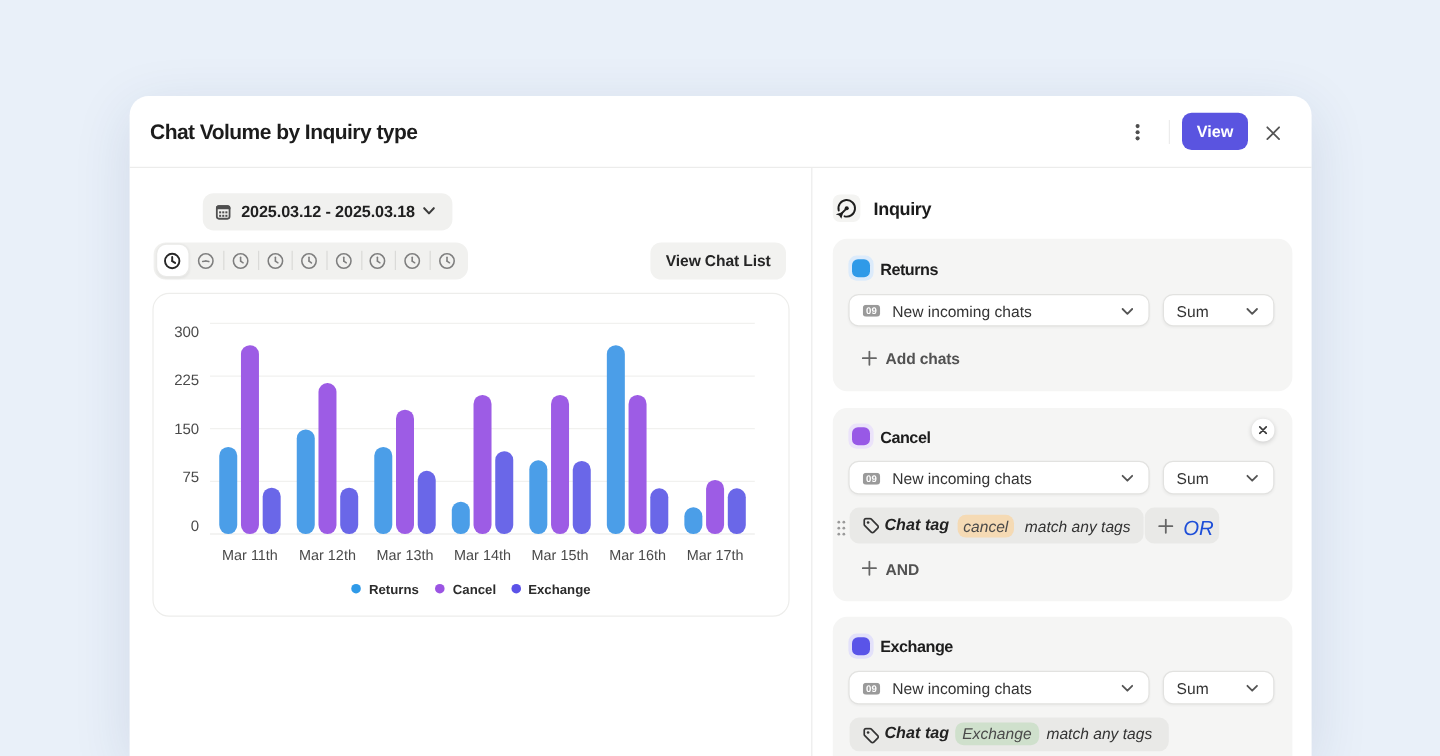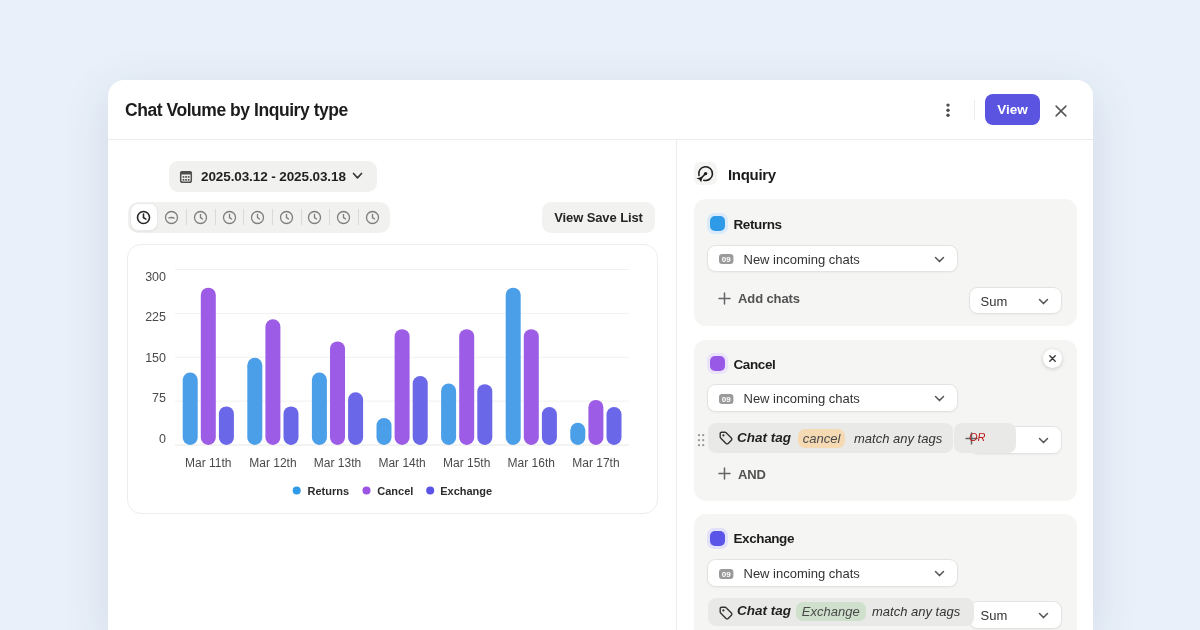--- a/index.html
+++ b/index.html
@@ -25,21 +25,21 @@
 #metricstxt { left:728px; top:166px; font-size:15px; font-weight:bold; color:#1b1b1b; letter-spacing:-0.3px; }
 .card { position:absolute; left:694px; width:383px; border-radius:12px; background:#f5f5f4; }
 #card1 { top:199px; height:127px; }
 #card2 { top:340px; height:161px; }
 #card3 { top:514px; height:140px; }
 .halo { position:absolute; left:13.3px; width:21px; height:21px; border-radius:7px; }
 .swatch { position:absolute; left:16px; width:15px; height:15px; border-radius:5px; }
 .ctitle { position:absolute; left:39.5px; font-size:13.5px; font-weight:bold; color:#1d1d1d; letter-spacing:-0.4px; }
 .sel { position:absolute; background:#fff; border:1px solid #e2e2e0; border-radius:8.5px; height:27.5px; box-shadow:0 1px 2px rgba(0,0,0,0.04); }
 .sel1 { left:12.5px; width:251.5px; }
-.sel2 { left:274.5px; width:93.5px;margin-top:42px; }
+.sel2 { left:274.5px; width:93.5px; }
 .seltxt { position:absolute; top:6px; font-size:13px; color:#333; }
 .plusrow { position:absolute; font-size:13px; font-weight:bold; color:#525252; letter-spacing:-0.1px; }
 .fpill { position:absolute; background:#e9e9e7; border-radius:8px; height:30px;font-style:italic; }
 .badge { position:absolute; top:5.5px; height:19px; border-radius:7px; font-size:13px; color:#4a4a4a; text-align:center; line-height:19px; }
 svg { display:block; }
 </style>
 </head>
 <body>
 <div id="stage">
   <div id="modal"></div>
@@ -128,21 +128,21 @@
       <path d="M7.5 4.4 L7.5 7.6" fill="none" stroke="#7e7e7e" stroke-width="1.3" stroke-linecap="round"></path>
       <path d="M7.5 7.6 L9.6 9.0" fill="none" stroke="#7e7e7e" stroke-width="1.3" stroke-linecap="round"></path>
     </svg>
     <div style="position:absolute;left:357.8px;top:209px;width:1px;height:16px;background:#dadad8"></div>
     <svg style="position:absolute;left:364.6px;top:209.5px" width="15" height="15" viewBox="0 0 15 15">
       <circle cx="7.5" cy="7.5" r="6" fill="none" stroke="#7e7e7e" stroke-width="1.3"></circle>
       <path d="M7.5 4.4 L7.5 7.6" fill="none" stroke="#7e7e7e" stroke-width="1.3" stroke-linecap="round"></path>
       <path d="M7.5 7.6 L9.6 9.0" fill="none" stroke="#7e7e7e" stroke-width="1.3" stroke-linecap="round"></path>
     </svg>
 
-  <div class="abs" id="viewchat">View Save List</div>
+  <div class="abs" id="viewchat">View Chat List</div>
 
   <div class="abs" id="chartcard">
     <svg width="529" height="266" viewBox="0 0 529 266" id="chartsvg">
         <line x1="47" x2="501" y1="24.5" y2="24.5" stroke="#f1f1ef" stroke-width="1"></line>
         <text x="38" y="35.5" text-anchor="end" font-size="12.5" fill="#4a4a4a" font-family="Liberation Sans,sans-serif">300</text>
         <line x1="47" x2="501" y1="68.375" y2="68.375" stroke="#f1f1ef" stroke-width="1"></line>
         <text x="38" y="76" text-anchor="end" font-size="12.5" fill="#4a4a4a" font-family="Liberation Sans,sans-serif">225</text>
         <line x1="47" x2="501" y1="112.25" y2="112.25" stroke="#f1f1ef" stroke-width="1"></line>
         <text x="38" y="116.5" text-anchor="end" font-size="12.5" fill="#4a4a4a" font-family="Liberation Sans,sans-serif">150</text>
         <line x1="47" x2="501" y1="156.125" y2="156.125" stroke="#f1f1ef" stroke-width="1"></line>
@@ -263,21 +263,21 @@
           <circle cx="4.4" cy="4.4" r="1.1" fill="#333"></circle>
         </svg>
       <div style="position:absolute;left:29px;top:7px;font-size:13.5px;font-weight:bold;color:#222">Chat tag</div>
       <div class="badge" style="left:90px;width:47px;background:#f5dab4">cancel</div>
       <div style="position:absolute;left:146px;top:7.5px;font-size:13px;color:#333">match any tags</div>
     </div>
     <div class="fpill" style="left:260px;top:83px;width:62px">
       <svg style="position:absolute;left:10.5px;top:8.5px" width="13" height="13" viewBox="0 0 13 13">
           <path d="M6.5 1 V12 M1 6.5 H12" stroke="#666" stroke-width="1.5" stroke-linecap="round"></path>
         </svg>
-      <div style="position:absolute;left:15px;top:8px;font-size:11px;color:#b91c1c">OR</div>
+      <div style="position:absolute;left:32px;top:8px;font-size:17px;color:#1d4ed8">OR</div>
     </div>
     <div class="plusrow" style="left:44px;top:126.5px">AND</div>
     <svg style="position:absolute;left:24px;top:127px" width="13" height="13" viewBox="0 0 13 13">
         <path d="M6.5 1 V12 M1 6.5 H12" stroke="#666" stroke-width="1.5" stroke-linecap="round"></path>
       </svg>
   </div>
 
   <div class="card" id="card3">
     <div class="halo" style="top:13.8px;background:#e3e1fa"></div>
     <div class="swatch" style="top:16.8px;background:#5a54e8"></div>

